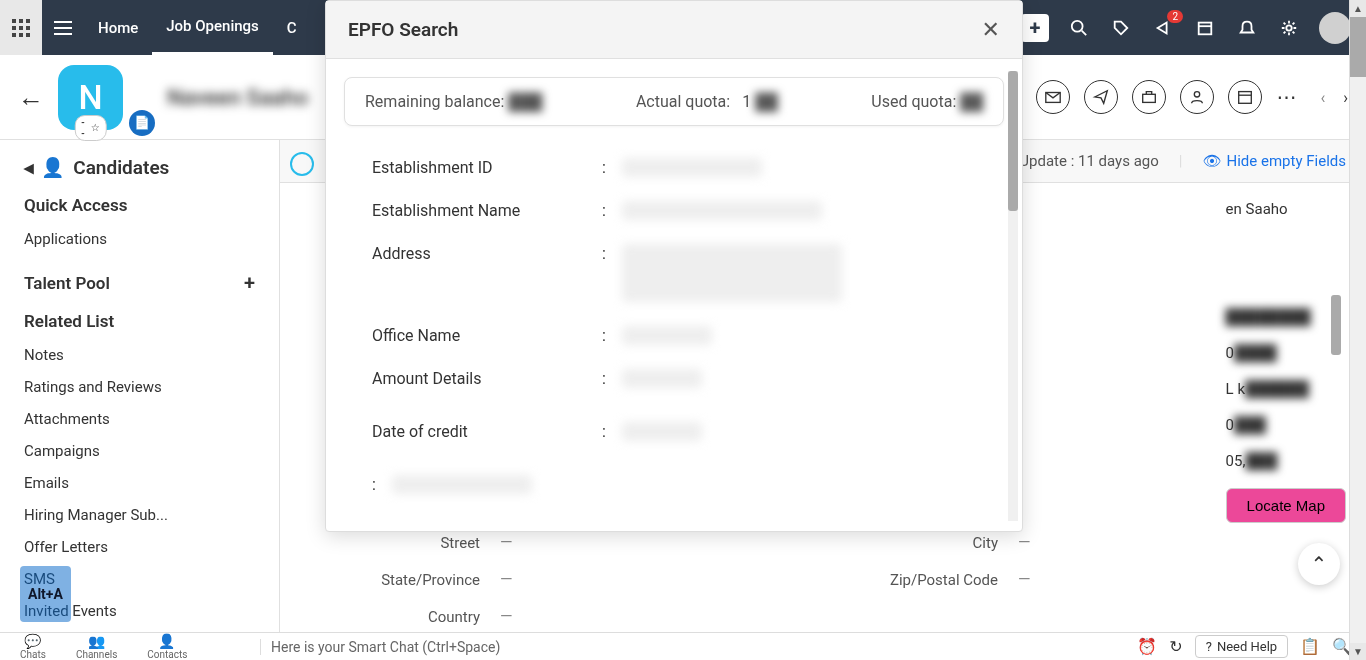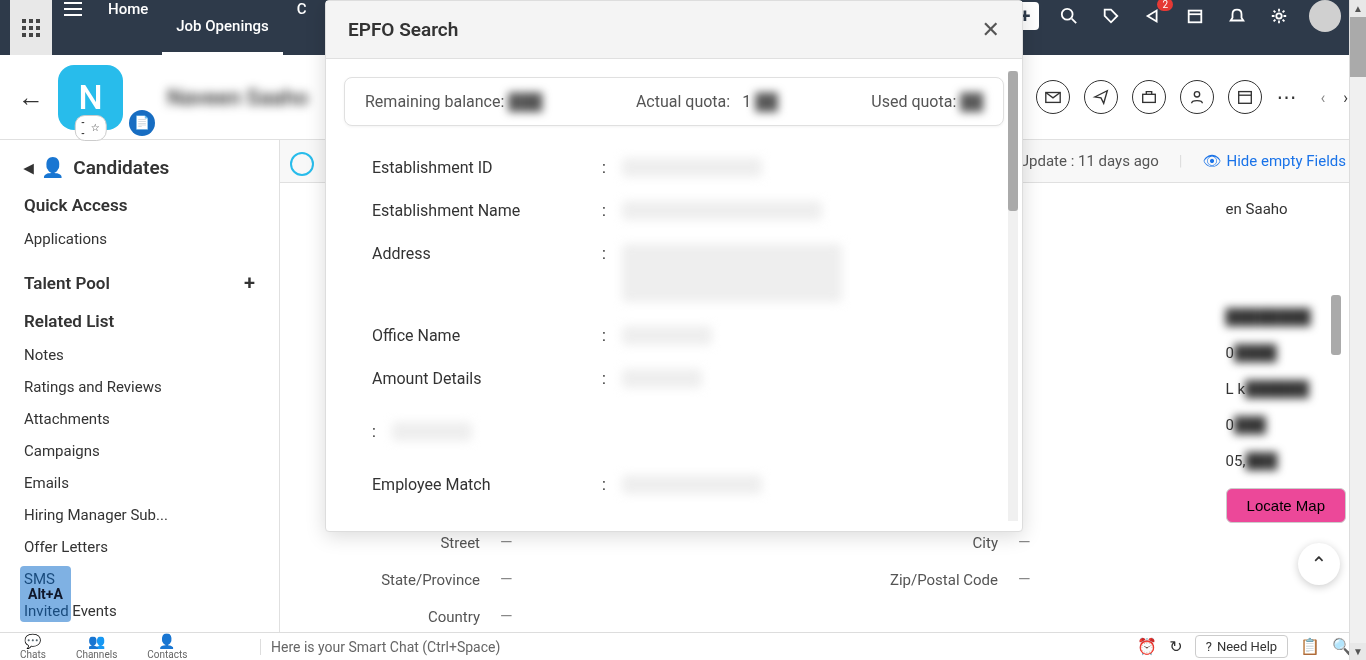--- a/index.html
+++ b/index.html
@@ -1,19 +1,19 @@
 <!DOCTYPE html>
 <html><head>
 <meta charset="utf-8">
 <style>
 * { box-sizing: border-box; margin: 0; padding: 0; }
 body { font-family: -apple-system, BlinkMacSystemFont, "Segoe UI", Roboto, Arial, sans-serif; background: #fff; width: 1366px; height: 660px; overflow: hidden; position: relative; color: #333; }
 
 
-.topbar { height: 55px; background: #2e3a4a; display: flex; align-items: flex-start; padding: 0 25px; gap: 0; color: #fff; }
+.topbar { height: 55px; background: #2e3a4a; display: flex; align-items: center; padding: 0 15px; gap: 0; color: #fff; }
 .apps-grid { width: 42px; height: 55px; background: #e8e8e8; display: flex; align-items: center; justify-content: center; margin-left: -15px; }
 .apps-grid svg { width: 18px; height: 18px; }
 .hamburger { width: 42px; display: flex; align-items: center; justify-content: center; }
 .nav-link { color: #fff; font-size: 15px; font-weight: 500; padding: 0 14px; cursor: pointer; }
 .nav-link.active { border-bottom: 3px solid #fff; height: 55px; display: flex; align-items: center; }
 .topbar-right { margin-left: auto; display: flex; align-items: center; gap: 18px; }
 .top-icon { width: 24px; height: 24px; display: flex; align-items: center; justify-content: center; position: relative; cursor: pointer; }
 .badge { position: absolute; top: -6px; right: -8px; background: #e53935; color: #fff; font-size: 10px; border-radius: 8px; padding: 1px 5px; }
 .avatar-circle { width: 32px; height: 32px; border-radius: 50%; background: #d0d0d0; }
 .plus-btn { width: 28px; height: 28px; background: #fff; border-radius: 4px; display: flex; align-items: center; justify-content: center; color: #2e3a4a; font-size: 20px; font-weight: bold; }
@@ -336,25 +336,25 @@
         <span class="elabel">Office Name</span>
         <span class="ecolon">:</span>
         <span class="eval"><span class="blur" style="width:90px;">&nbsp;</span></span>
       </div>
     <div class="epfo-row">
         <span class="elabel">Amount Details</span>
         <span class="ecolon">:</span>
         <span class="eval"><span class="blur" style="width:80px;">&nbsp;</span></span>
       </div>
     <div class="epfo-row" style="margin-top:10px;">
+        <span class="elabel">Date of credit</span>
         <span class="ecolon">:</span>
         <span class="eval"><span class="blur" style="width:80px;">&nbsp;</span></span>
       </div>
     <div class="epfo-row" style="margin-top:10px;">
-        <span class="elabel">Employee Match</span>
         <span class="ecolon">:</span>
         <span class="eval"><span class="blur" style="width:140px;">&nbsp;</span></span>
       </div>
   </div>
   <div class="modal-scroll">
       <div class="thumb"></div>
     </div>
 </div>
 
 <div class="scroll-top-btn">⌃</div>

